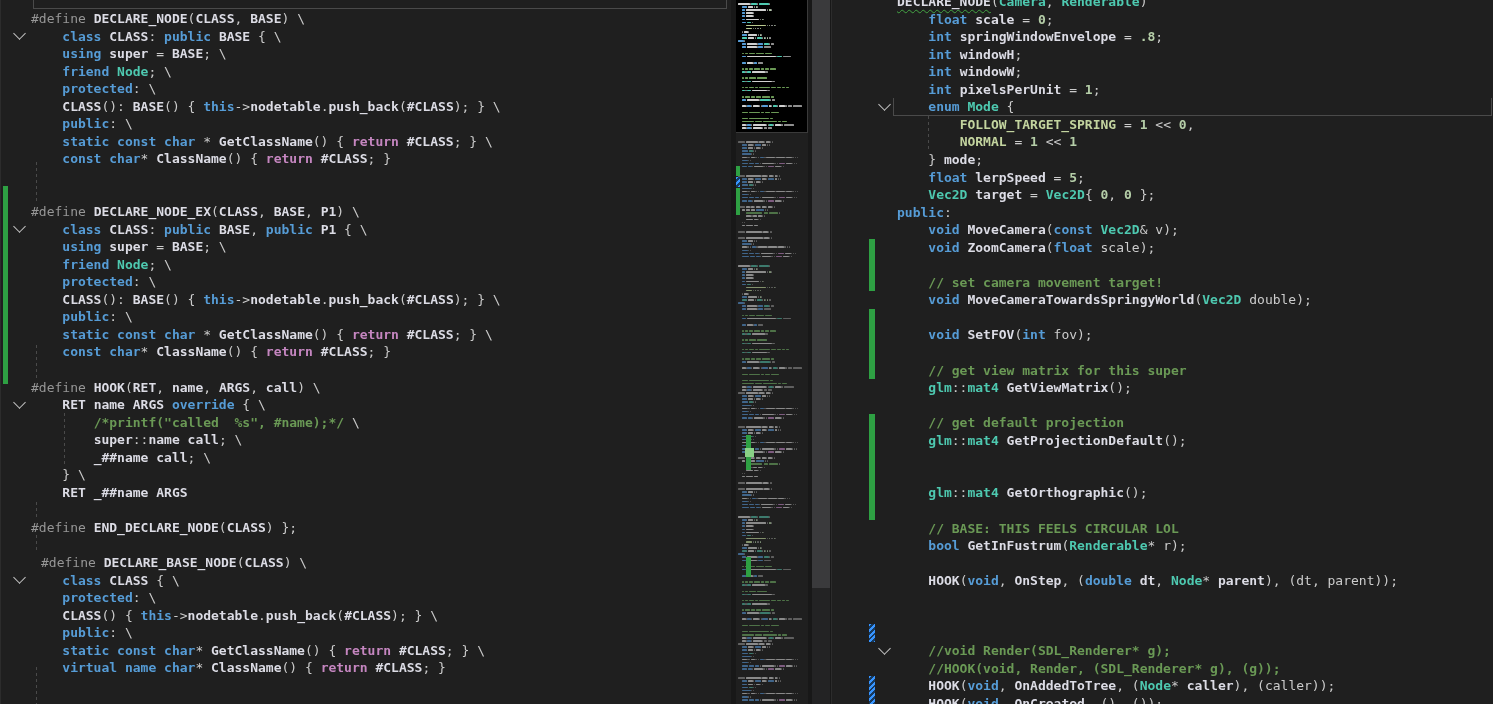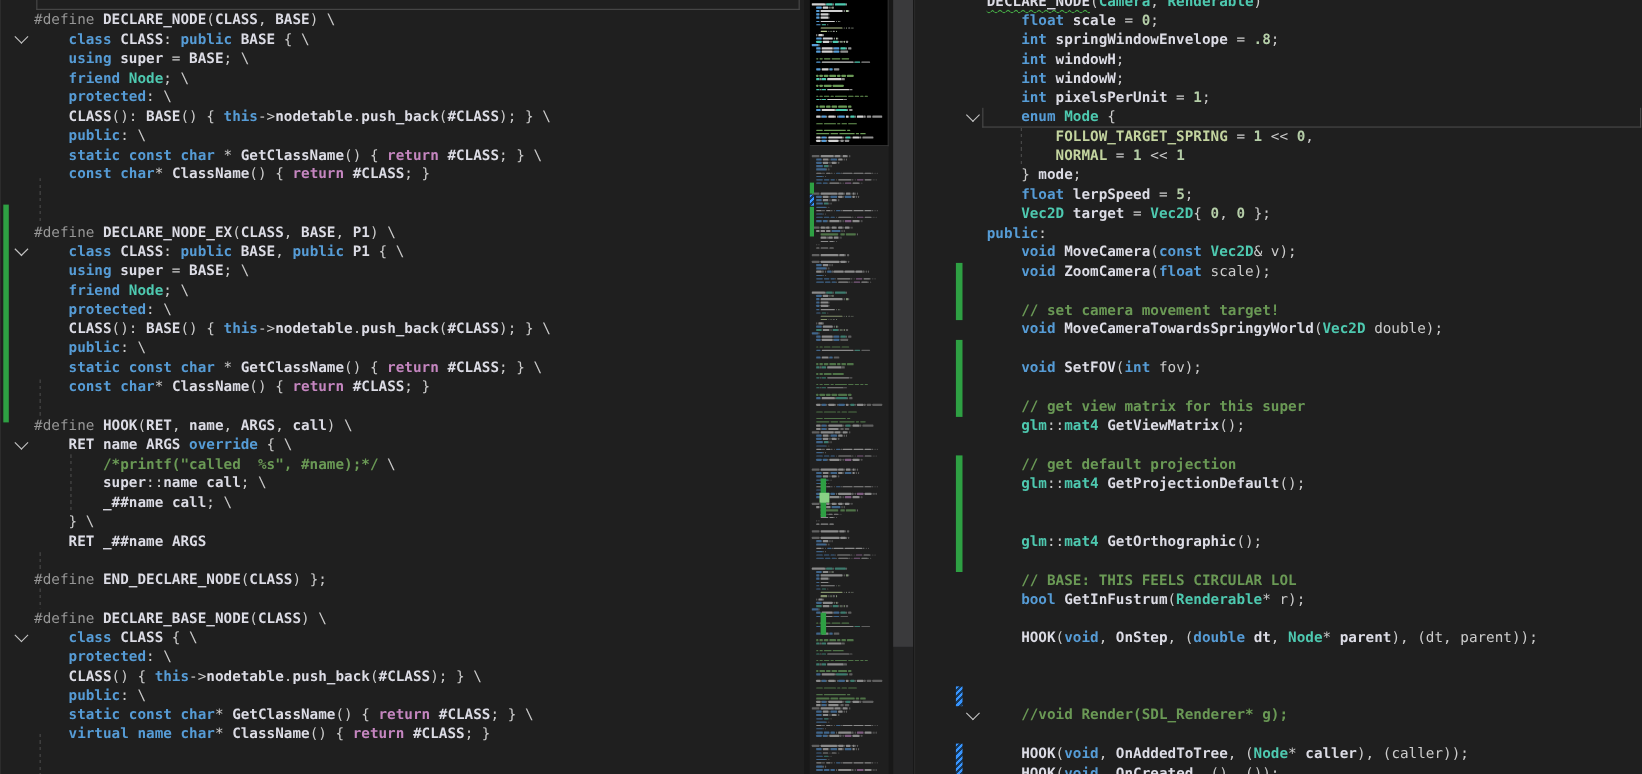--- a/index.html
+++ b/index.html
@@ -80,21 +80,21 @@
         <div class="code-line" style="top: 378.55px; padding-left: 31px;"><span class="tok-pp">#define </span><span class="tok-fn">HOOK</span><span class="tok-tx">(</span><span class="tok-fn">RET</span><span class="tok-tx">, </span><span class="tok-fn">name</span><span class="tok-tx">, </span><span class="tok-fn">ARGS</span><span class="tok-tx">, </span><span class="tok-fn">call</span><span class="tok-tx">) \</span></div>
         <div class="code-line" style="top: 396.1px; padding-left: 31px;"><span class="tok-tx">    </span><span class="tok-fn">RET</span><span class="tok-tx"> </span><span class="tok-fn">name</span><span class="tok-tx"> </span><span class="tok-fn">ARGS</span><span class="tok-tx"> </span><span class="tok-kw">override</span><span class="tok-tx"> { \</span></div>
         <div class="code-line" style="top: 413.65px; padding-left: 31px;"><span class="tok-tx">        </span><span class="tok-cm">/*printf("called  %s", #name);*/</span><span class="tok-tx"> \</span></div>
         <div class="code-line" style="top: 431.2px; padding-left: 31px;"><span class="tok-tx">        </span><span class="tok-fn">super</span><span class="tok-tx">::</span><span class="tok-fn">name</span><span class="tok-tx"> </span><span class="tok-fn">call</span><span class="tok-tx">; \</span></div>
         <div class="code-line" style="top: 448.75px; padding-left: 31px;"><span class="tok-tx">        </span><span class="tok-fn">_##name</span><span class="tok-tx"> </span><span class="tok-fn">call</span><span class="tok-tx">; \</span></div>
         <div class="code-line" style="top: 466.3px; padding-left: 31px;"><span class="tok-tx">    } \</span></div>
         <div class="code-line" style="top: 483.85px; padding-left: 31px;"><span class="tok-tx">    </span><span class="tok-fn">RET</span><span class="tok-tx"> </span><span class="tok-fn">_##name</span><span class="tok-tx"> </span><span class="tok-fn">ARGS</span></div>
         <div class="code-line" style="top: 501.4px; padding-left: 31px;"></div>
         <div class="code-line" style="top: 518.95px; padding-left: 31px;"><span class="tok-pp">#define </span><span class="tok-fn">END_DECLARE_NODE</span><span class="tok-tx">(</span><span class="tok-fn">CLASS</span><span class="tok-tx">) };</span></div>
         <div class="code-line" style="top: 536.5px; padding-left: 31px;"></div>
-        <div class="code-line" style="top: 554.05px; padding-left: 31px;"><span class="tok-pp">#define </span><span class="tok-fn">DECLARE_BASE_NODE</span><span class="tok-tx">(</span><span class="tok-fn">CLASS</span><span class="tok-tx">) \</span></div>
+        <div class="code-line" style="top: 554.05px; padding-left: 41px;"><span class="tok-pp">#define </span><span class="tok-fn">DECLARE_BASE_NODE</span><span class="tok-tx">(</span><span class="tok-fn">CLASS</span><span class="tok-tx">) \</span></div>
         <div class="code-line" style="top: 571.6px; padding-left: 31px;"><span class="tok-tx">    </span><span class="tok-kw">class</span><span class="tok-tx"> </span><span class="tok-fn">CLASS</span><span class="tok-tx"> { \</span></div>
         <div class="code-line" style="top: 589.15px; padding-left: 31px;"><span class="tok-tx">    </span><span class="tok-kw">protected</span><span class="tok-tx">: \</span></div>
         <div class="code-line" style="top: 606.7px; padding-left: 31px;"><span class="tok-tx">    </span><span class="tok-fn">CLASS</span><span class="tok-tx">() { </span><span class="tok-kw">this</span><span class="tok-tx">-&gt;</span><span class="tok-fn">nodetable</span><span class="tok-tx">.</span><span class="tok-fn">push_back</span><span class="tok-tx">(</span><span class="tok-fn">#CLASS</span><span class="tok-tx">); } \</span></div>
         <div class="code-line" style="top: 624.25px; padding-left: 31px;"><span class="tok-tx">    </span><span class="tok-kw">public</span><span class="tok-tx">: \</span></div>
         <div class="code-line" style="top: 641.8px; padding-left: 31px;"><span class="tok-tx">    </span><span class="tok-kw">static const char</span><span class="tok-tx">* </span><span class="tok-fn">GetClassName</span><span class="tok-tx">() { </span><span class="tok-ctl">return</span><span class="tok-tx"> </span><span class="tok-fn">#CLASS</span><span class="tok-tx">; } \</span></div>
         <div class="code-line" style="top: 659.35px; padding-left: 31px;"><span class="tok-tx">    </span><span class="tok-kw">virtual name char</span><span class="tok-tx">* </span><span class="tok-fn">ClassName</span><span class="tok-tx">() { </span><span class="tok-ctl">return</span><span class="tok-tx"> </span><span class="tok-fn">#CLASS</span><span class="tok-tx">; }</span></div>
         <div class="code-line" style="top: 676.9px; padding-left: 31px;"></div>
         <div class="code-line" style="top: 694.45px; padding-left: 31px;"></div>
       </div>
   </div>
@@ -1315,19 +1315,19 @@
         <div class="code-line" style="top: 484.4px; padding-left: 66px;"><span class="tok-tx">    </span><span class="tok-ty">glm</span><span class="tok-tx">::</span><span class="tok-ty">mat4</span><span class="tok-tx"> </span><span class="tok-fn">GetOrthographic</span><span class="tok-tx">();</span></div>
         <div class="code-line" style="top: 501.95px; padding-left: 66px;"></div>
         <div class="code-line" style="top: 519.5px; padding-left: 66px;"><span class="tok-tx">    </span><span class="tok-cm">// BASE: THIS FEELS CIRCULAR LOL</span></div>
         <div class="code-line" style="top: 537.05px; padding-left: 66px;"><span class="tok-tx">    </span><span class="tok-kw">bool</span><span class="tok-tx"> </span><span class="tok-fn">GetInFustrum</span><span class="tok-tx">(</span><span class="tok-ty">Renderable</span><span class="tok-tx">* r);</span></div>
         <div class="code-line" style="top: 554.6px; padding-left: 66px;"></div>
         <div class="code-line" style="top: 572.15px; padding-left: 66px;"><span class="tok-tx">    </span><span class="tok-fn">HOOK</span><span class="tok-tx">(</span><span class="tok-kw">void</span><span class="tok-tx">, </span><span class="tok-fn">OnStep</span><span class="tok-tx">, (</span><span class="tok-kw">double</span><span class="tok-tx"> </span><span class="tok-fn">dt</span><span class="tok-tx">, </span><span class="tok-ty">Node</span><span class="tok-tx">* </span><span class="tok-fn">parent</span><span class="tok-tx">), (dt, parent));</span></div>
         <div class="code-line" style="top: 589.7px; padding-left: 66px;"></div>
         <div class="code-line" style="top: 607.25px; padding-left: 66px;"><span class="tok-tx">    </span></div>
         <div class="code-line" style="top: 624.8px; padding-left: 66px;"></div>
         <div class="code-line" style="top: 642.35px; padding-left: 66px;"><span class="tok-tx">    </span><span class="tok-cm">//void Render(SDL_Renderer* g);</span></div>
-        <div class="code-line" style="top: 659.9px; padding-left: 66px;"><span class="tok-tx">    </span></div>
+        <div class="code-line" style="top: 659.9px; padding-left: 66px;"><span class="tok-tx">    </span><span class="tok-cm">//HOOK(void, Render, (SDL_Renderer* g), (g));</span></div>
         <div class="code-line" style="top: 677.45px; padding-left: 66px;"><span class="tok-tx">    </span><span class="tok-fn">HOOK</span><span class="tok-tx">(</span><span class="tok-kw">void</span><span class="tok-tx">, </span><span class="tok-fn">OnAddedToTree</span><span class="tok-tx">, (</span><span class="tok-ty">Node</span><span class="tok-tx">* </span><span class="tok-fn">caller</span><span class="tok-tx">), (caller));</span></div>
         <div class="code-line" style="top: 695px; padding-left: 66px;"><span class="tok-tx">    </span><span class="tok-fn">HOOK</span><span class="tok-tx">(</span><span class="tok-kw">void</span><span class="tok-tx">, </span><span class="tok-fn">OnCreated</span><span class="tok-tx">, (), ());</span></div>
       </div>
   </div>
 
 </div>
 
 </body></html>

